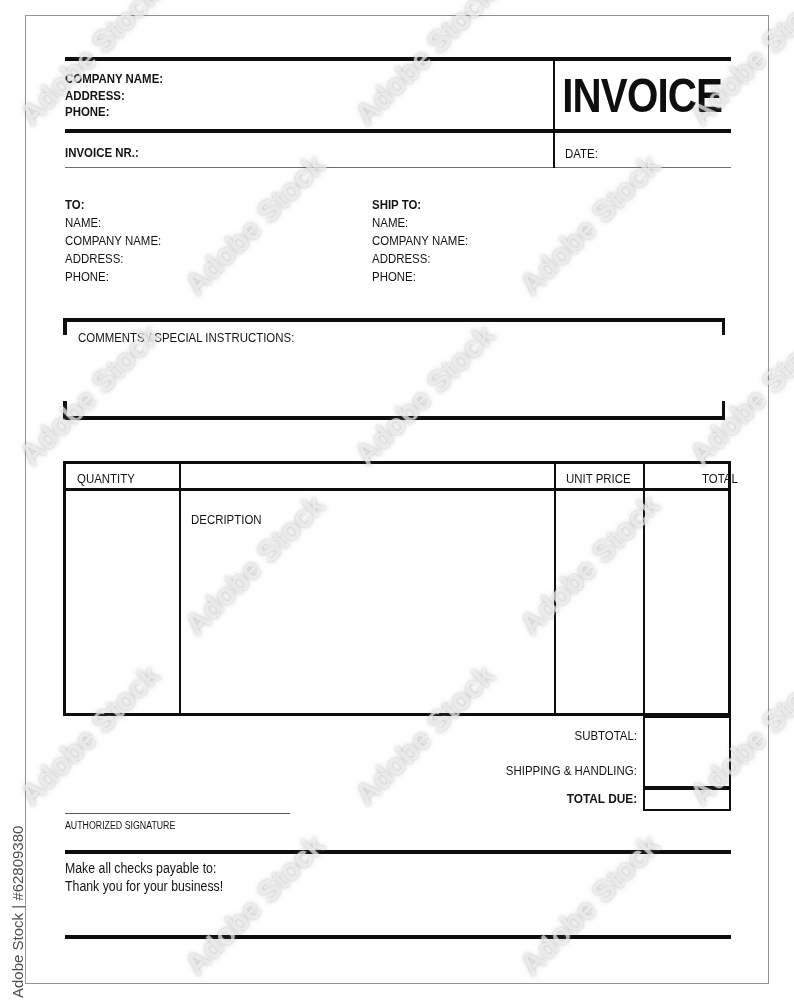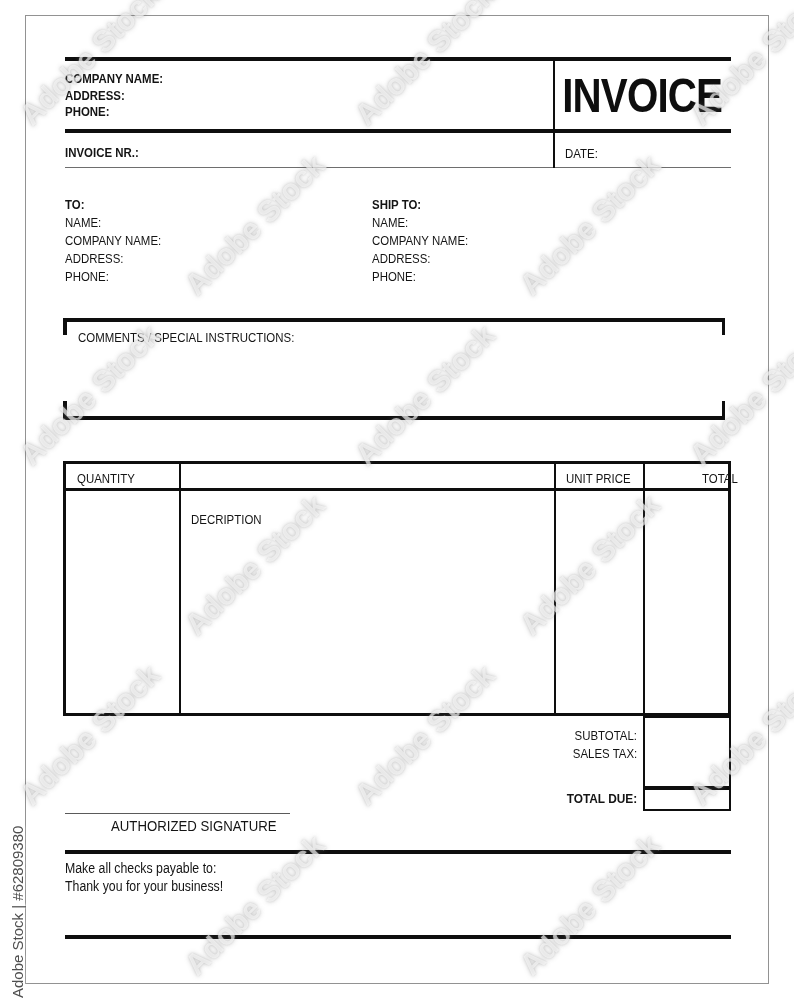--- a/index.html
+++ b/index.html
@@ -36,21 +36,21 @@
   
   .wm{position:absolute;transform:translate(-50%,-50%) rotate(-45deg);
     font-weight:bold;font-size:30px;white-space:nowrap;
     color:rgba(255,255,255,.62);
     text-shadow:0 0 5px rgba(110,110,110,.38),0 0 2px rgba(140,140,140,.28);
     z-index:10;pointer-events:none;}
   .stock-id{position:absolute;left:9px;top:998px;transform:rotate(-90deg);
     transform-origin:0 0;white-space:nowrap;font-size:15px;color:#4f4f4f;
     text-shadow:0 0 2px #fff,0 0 4px #fff,1px 1px 3px #fff;z-index:11;}
   .sig-line{position:absolute;left:65px;top:813px;width:225px;height:1.3px;background:#5a5a5a;}
-  .sig-lbl{position:absolute;left:65px;top:821px;font-size:15px;line-height:10.5px;margin-left:46px;}
+  .sig-lbl{position:absolute;left:65px;top:821px;font-size:10px;line-height:10.5px;}
   .footer-block{position:absolute;left:65px;top:859px;font-size:14px;}
   .footer-block div{height:18.2px;line-height:18.2px;}
 </style>
 </head>
 <body>
 
 <div class="canvas">
 
   <div class="frame"></div>
 
@@ -122,22 +122,22 @@
   <div class="lbl" style="left:654px;top:472px;margin-left:48px;">
     <span class="cx">TOTAL</span>
   </div>
 
   <div class="totals-box"></div>
   <div class="rule" style="left:643px;top:786px;width:88px;height:3.5px;"></div>
 
   <div class="tot-lbl" style="top:729px;">
     <span class="cxr">SUBTOTAL:</span>
   </div>
-  <div class="tot-lbl" style="top:747px;">
-    <span class="cxr">SALES TAX:</span>
+  <div class="tot-lbl" style="top:764px;">
+    <span class="cxr">SHIPPING &amp; HANDLING:</span>
   </div>
   <div class="tot-lbl b" style="top:792px;font-size:13.5px;">
     <span class="cxr">TOTAL DUE:</span>
   </div>
 
   <div class="sig-line"></div>
   <div class="sig-lbl">
     <span class="cx">AUTHORIZED SIGNATURE</span>
   </div>
 

